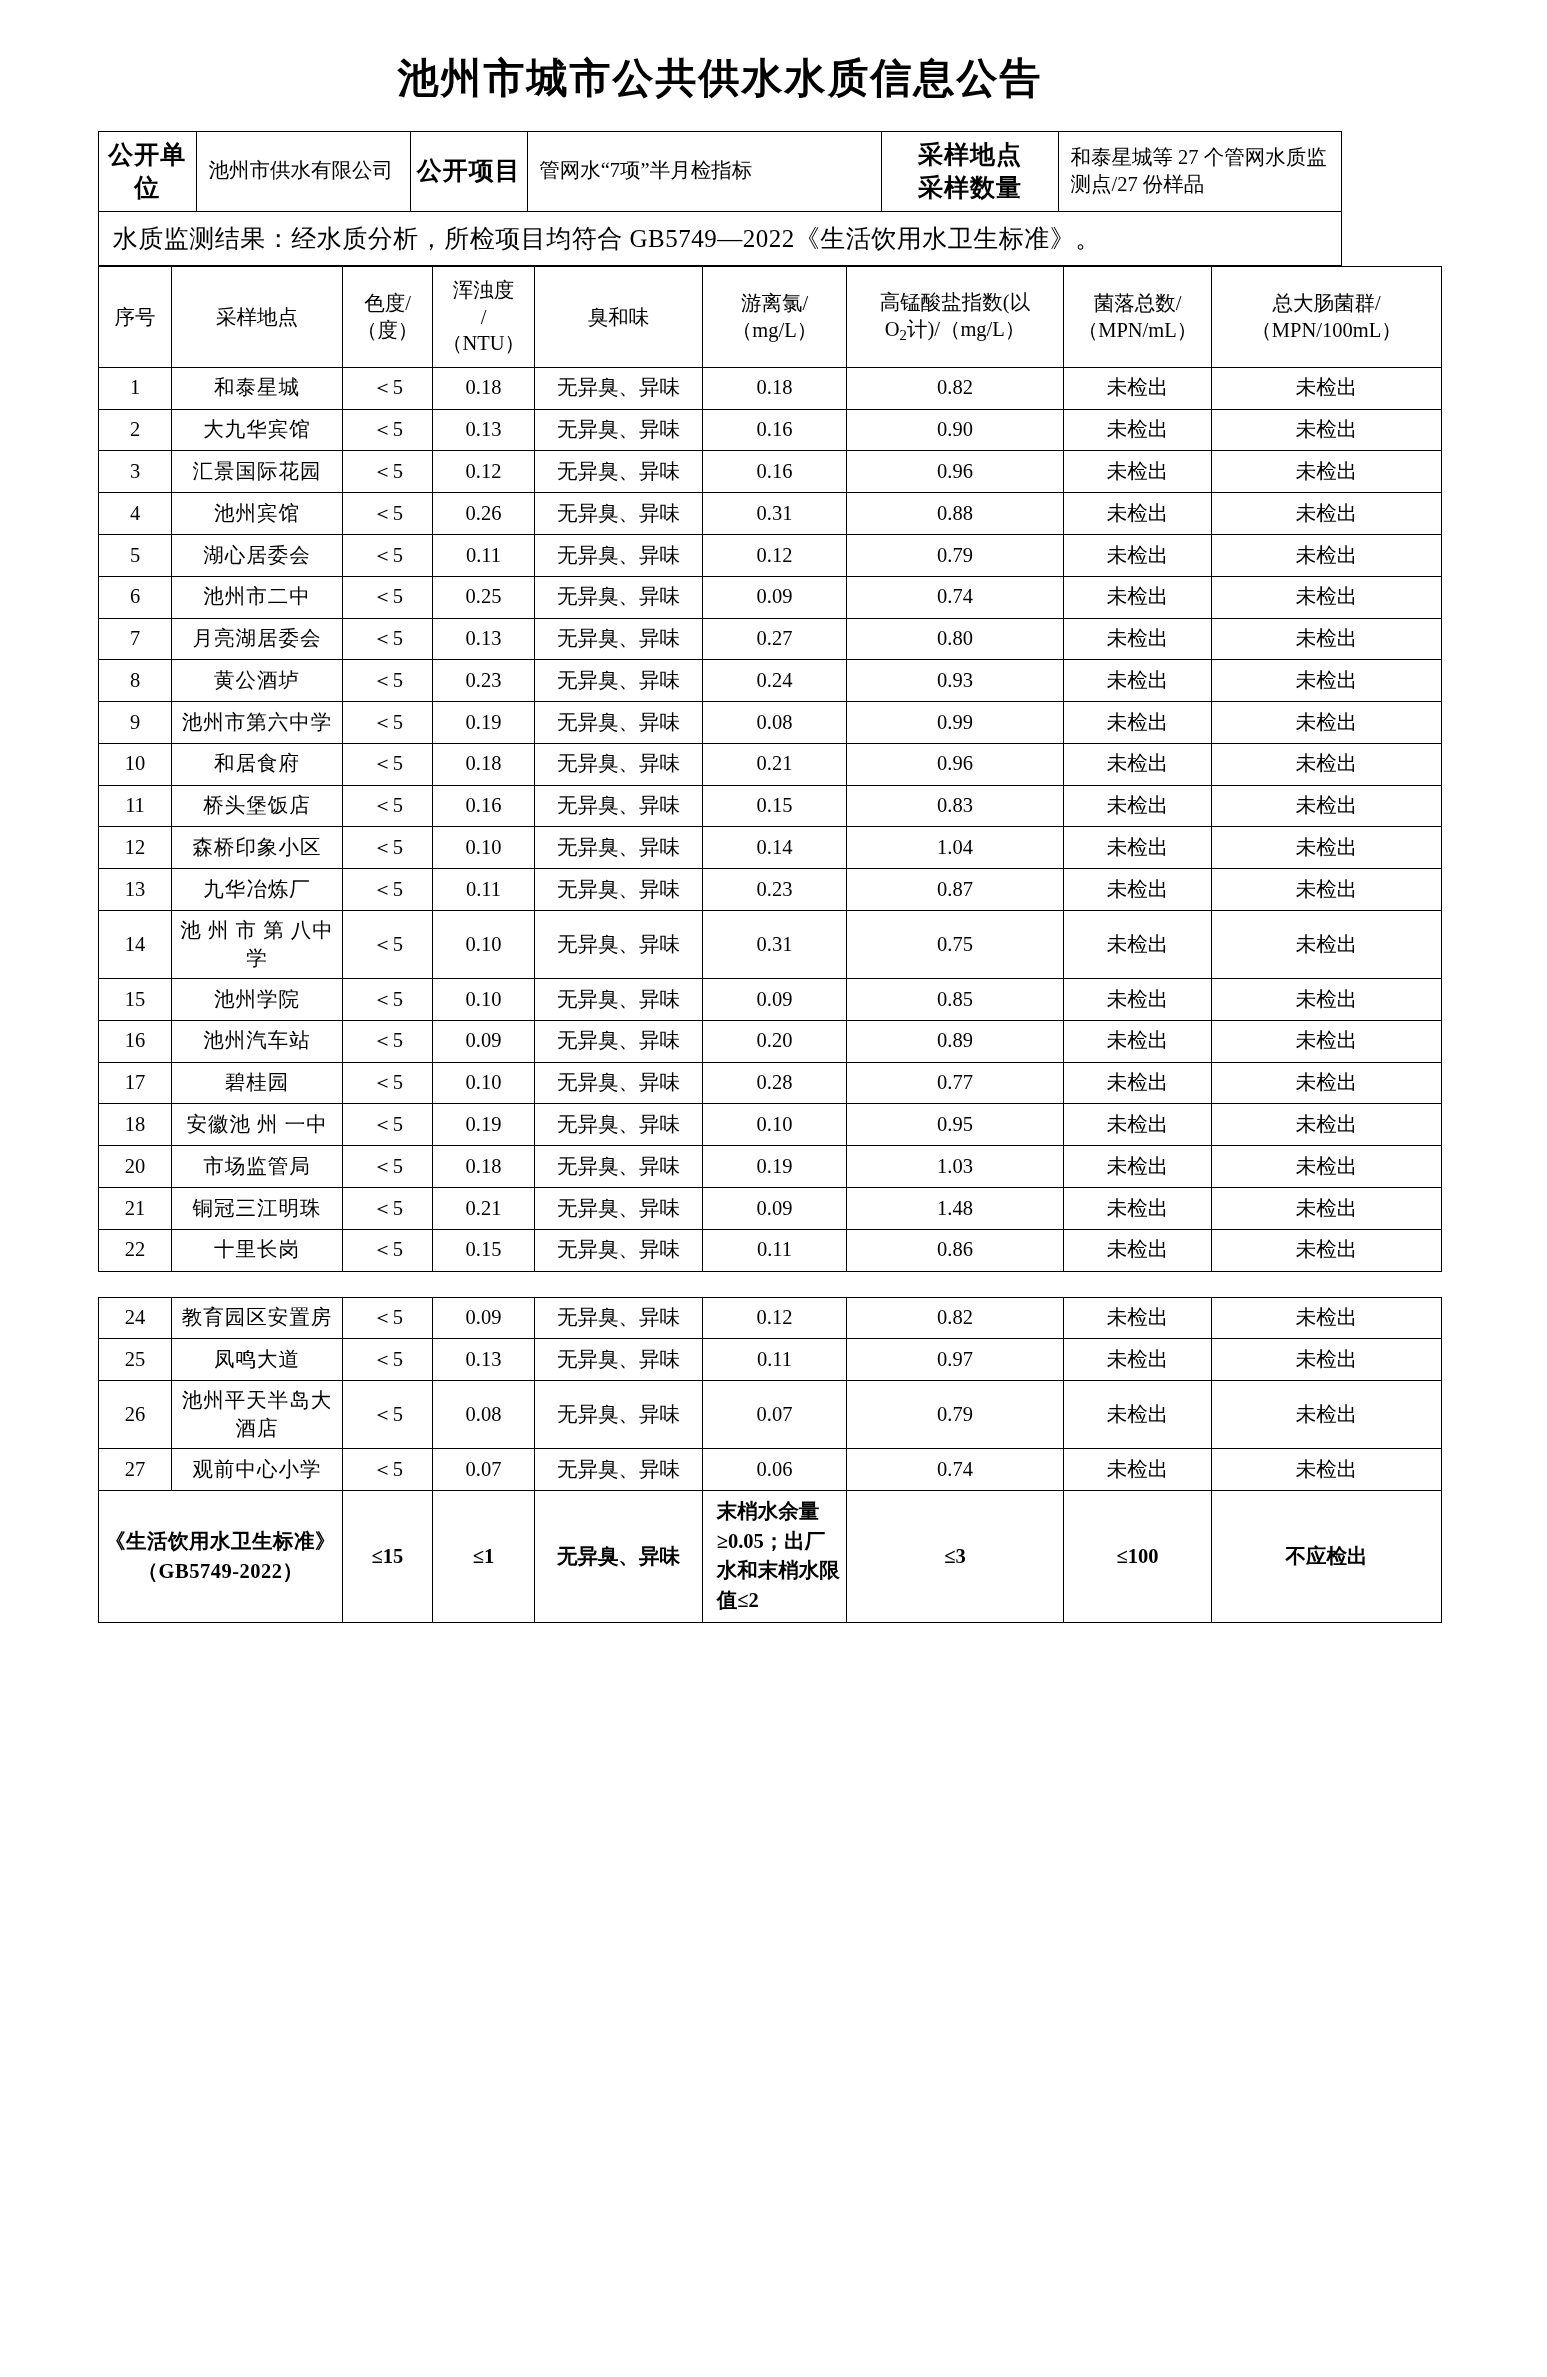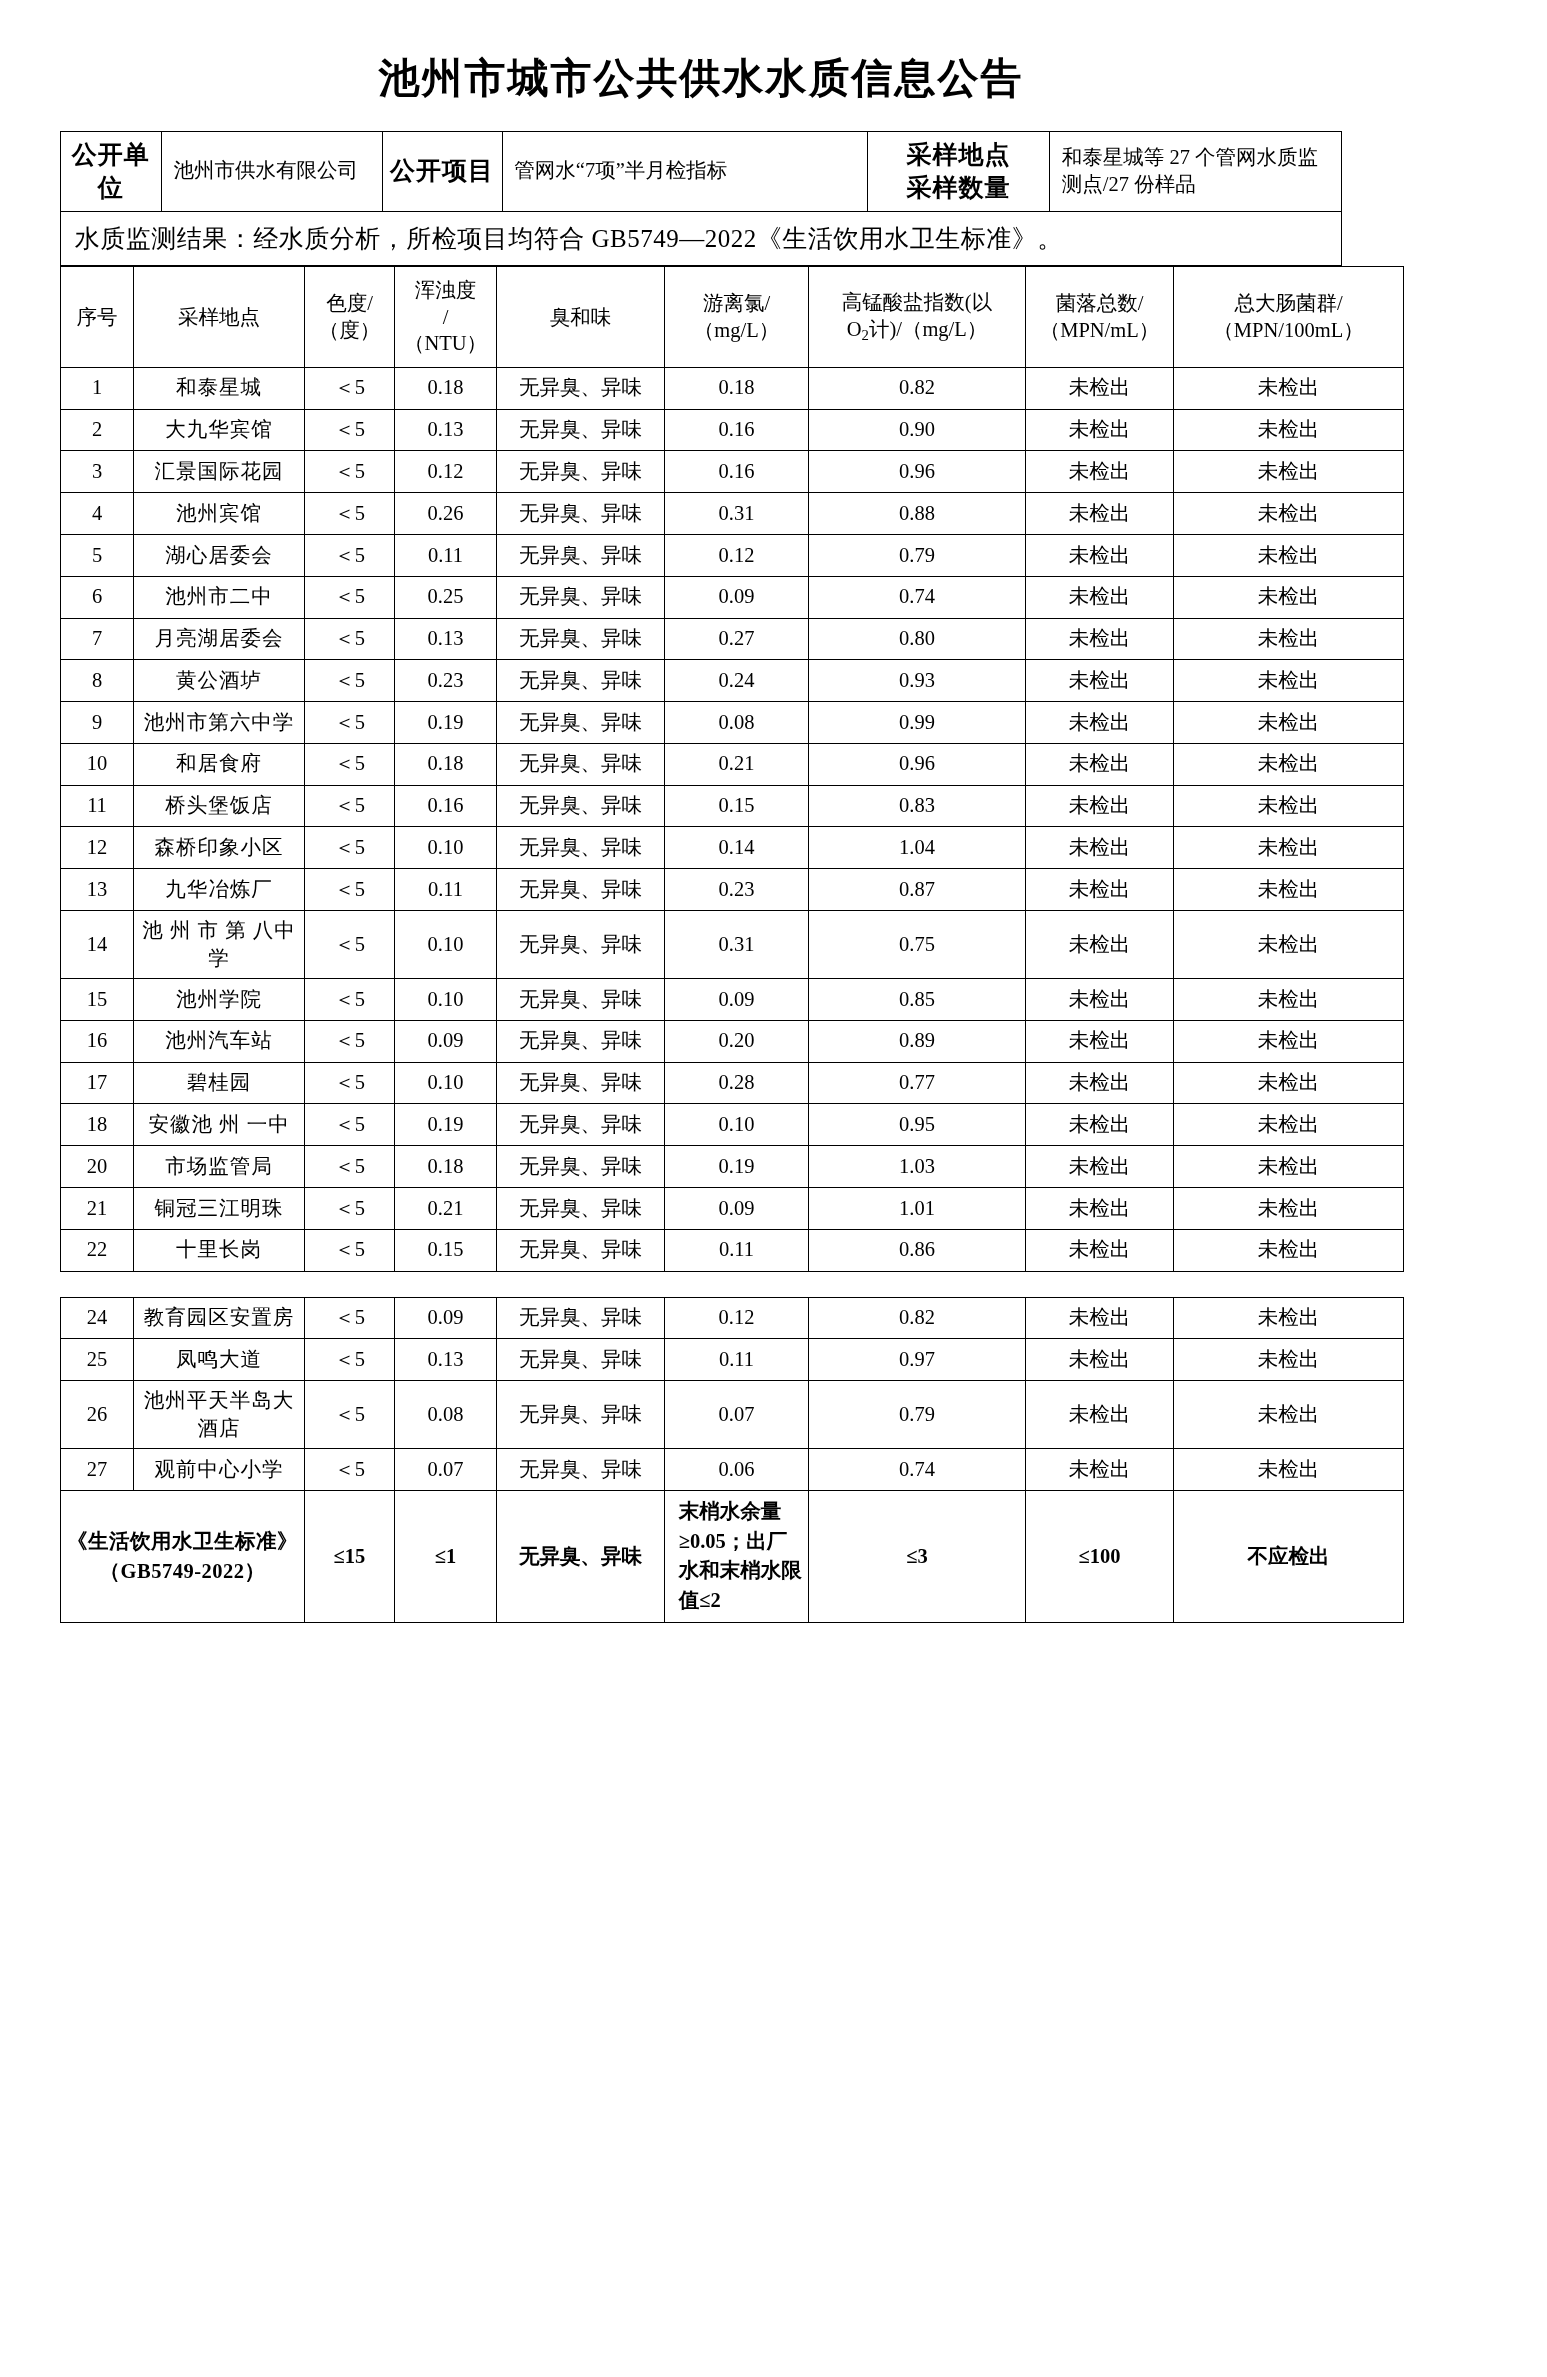--- a/index.html
+++ b/index.html
@@ -8,21 +8,21 @@
     background: #ffffff;
   }
   body {
     width: 1548px;
     font-family: "Liberation Serif", "DejaVu Serif", serif;
     color: #000;
   }
   .page {
     width: 1440px;
     box-sizing: border-box;
-    padding: 37px 98px 39px 60px;
+    padding: 37px 98px 39px 98px;
   }
   .doc-title {
     text-align: center;
     font-size: 41px;
     font-weight: bold;
     letter-spacing: 2px;
     margin: 13.7px 0 25px 0;
     font-family: "Liberation Serif", "DejaVu Serif", serif;
   }
   table {
@@ -394,21 +394,21 @@
           <td>未检出</td>
           <td>未检出</td>
         </tr>
       <tr class="data">
           <td>21</td>
           <td class="site-cell">铜冠三江明珠</td>
           <td>＜5</td>
           <td>0.21</td>
           <td>无异臭、异味</td>
           <td>0.09</td>
-          <td>1.01</td>
+          <td>1.48</td>
           <td>未检出</td>
           <td>未检出</td>
         </tr>
       <tr class="data">
           <td>22</td>
           <td class="site-cell">十里长岗</td>
           <td>＜5</td>
           <td>0.15</td>
           <td>无异臭、异味</td>
           <td>0.11</td>

